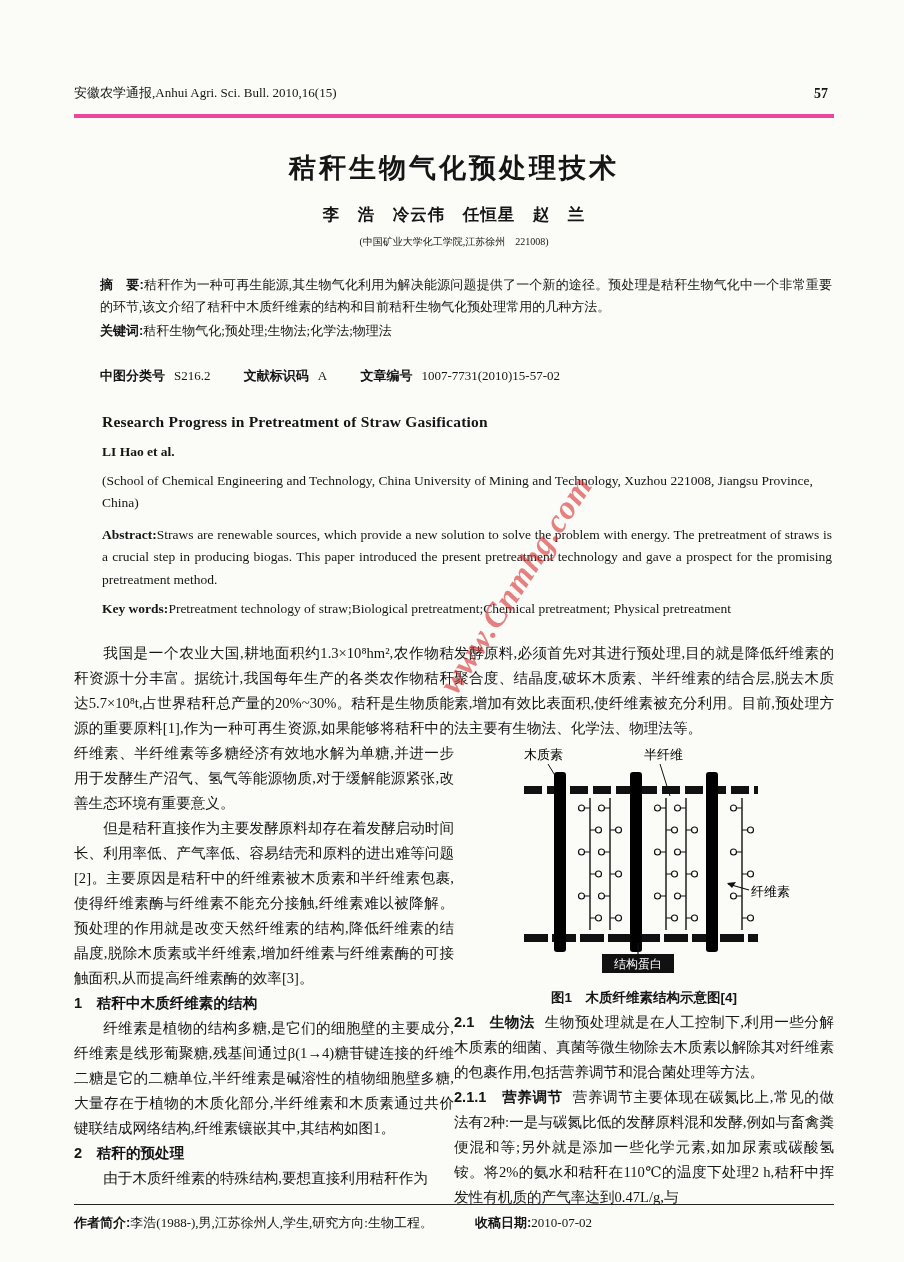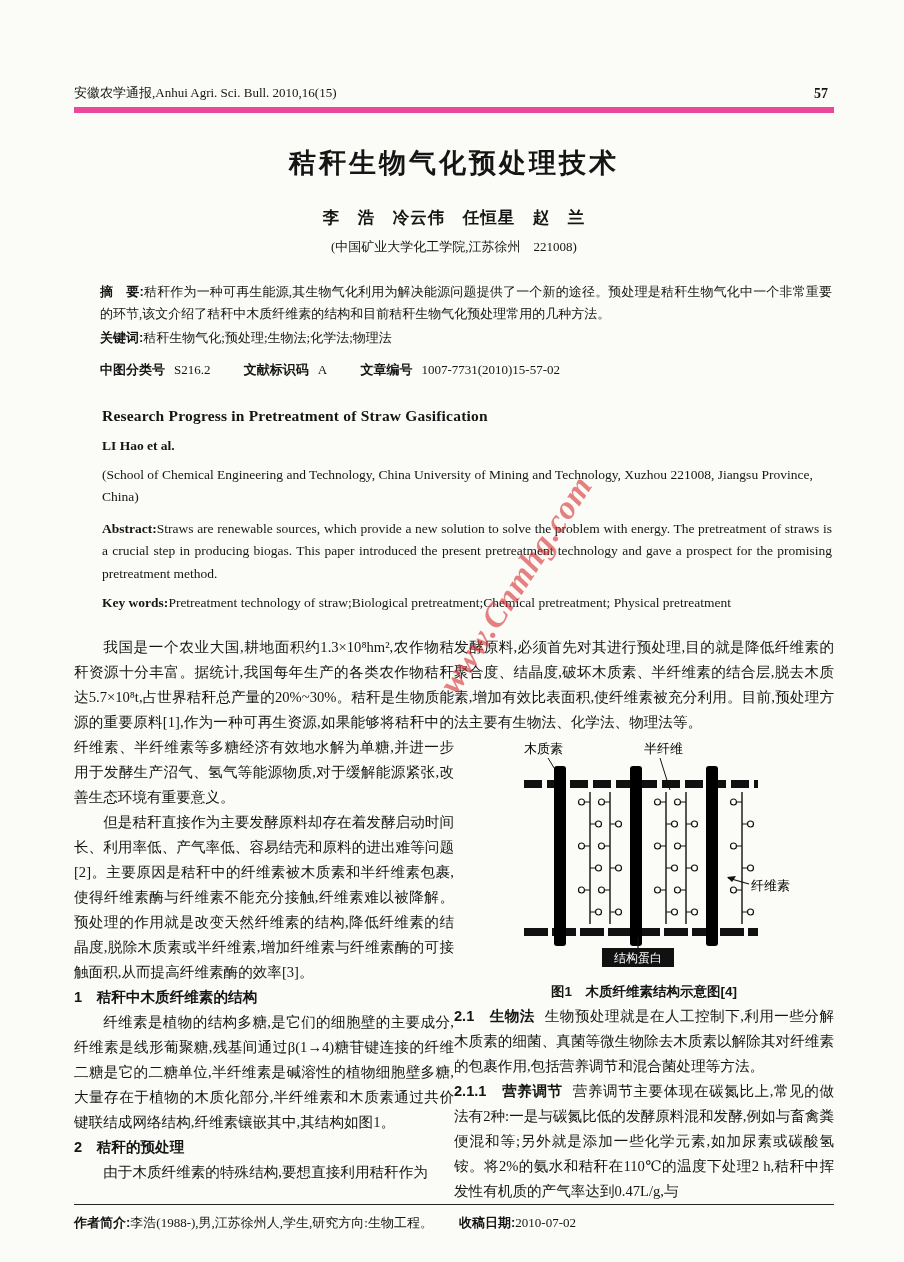--- a/index.html
+++ b/index.html
@@ -4,32 +4,32 @@
 <style>
   html,body{margin:0;padding:0;}
   .page{
     width:904px;height:1262px;background:#fbfbf8;position:relative;overflow:hidden;
     font-family:"Liberation Serif","DejaVu Serif",serif;color:#151515;
     padding:84px 70px 0 74px;box-sizing:border-box;
   }
   p,h1,h2,h3{margin:0;padding:0;}
   
   .header{display:flex;justify-content:space-between;align-items:flex-end;
-    border-bottom:6px solid #ec4899;padding-bottom:5px;font-size:13px;}
+    border-bottom:4px solid #ec4899;padding-bottom:12px;font-size:13px;}
   .header .page-no{font-weight:bold;font-size:14px;padding-right:6px;}
   
   .title{text-align:center;margin-top:32px;font-size:27px;font-weight:bold;
     font-family:Liberation Mono, monospace;letter-spacing:3px;}
-  .authors{text-align:center;margin-top:26px;font-size:16.5px;font-weight:600;letter-spacing:1px;}
-  .affil{text-align:center;margin-top:9px;font-size:13px;}
+  .authors{text-align:center;margin-top:18px;font-size:16.5px;font-weight:600;letter-spacing:1px;}
+  .affil{text-align:center;margin-top:9px;font-size:10px;}
   
   .meta-cn{margin:25px 2px 0 26px;font-size:13px;line-height:21.5px;text-align:justify;}
   .bold-cn{font-family:Liberation Sans, sans-serif;font-weight:bold;}
   .kw-line{margin:3px 2px 0 26px;font-size:13px;line-height:21.5px;}
-  .clc-line{margin:12px 2px 0 26px;font-size:13px;}
+  .clc-line{margin:25px 2px 0 26px;font-size:13px;}
   .clc-line .lab{margin-right:9px;}
   .clc-line .v{margin-right:30px;}
   
   .en-block{margin:28px 0 0 28px;font-size:13.5px;}
   .en-title{font-weight:bold;font-size:15.5px;letter-spacing:.2px;}
   .en-authors{font-weight:bold;margin-top:13px;}
   .en-affil{margin-top:10px;line-height:22.5px;padding-right:4px;}
   .en-abs{margin-top:9px;line-height:22.5px;text-align:justify;padding-right:2px;}
   .en-kw{margin-top:7px;line-height:22.5px;}
   
@@ -40,21 +40,21 @@
     font-family:"Liberation Sans","DejaVu Sans",sans-serif;}
   .inline-head{font-weight:bold;font-family:"Liberation Sans","DejaVu Sans",sans-serif;margin-right:10px;}
   
   .figure{margin-top:5px;text-align:center;}
   .fig-caption{font-weight:bold;font-size:13.5px;margin-top:1px;
     font-family:"Liberation Sans","DejaVu Sans",sans-serif;}
   .fig-svg text{font-family:"Liberation Sans","DejaVu Sans",sans-serif;}
   
   .footer{position:absolute;left:74px;right:70px;top:1204px;border-top:1.5px solid #222;
     padding-top:9px;font-size:13px;display:flex;}
-  .footer .date{margin-left:26px;}
+  .footer .date{margin-left:42px;}
   
   .watermark{position:absolute;left:366px;top:566px;width:300px;text-align:center;
     font-size:33px;font-style:italic;font-weight:bold;letter-spacing:1px;
     transform:rotate(-57deg);color:rgba(214,48,48,0.6);pointer-events:none;z-index:3;
     font-family:"Liberation Serif",serif;}
 </style>
 </head>
 <body>
 
 <div class="page">

